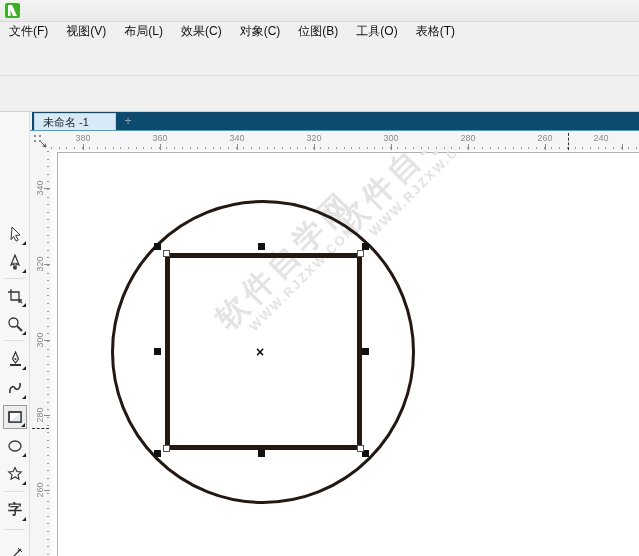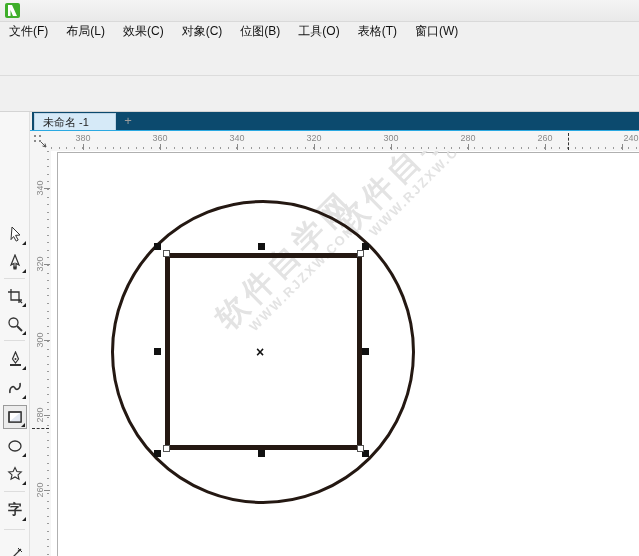--- a/index.html
+++ b/index.html
@@ -92,27 +92,27 @@
 <body>
 
 <div id="app">
 
   <div class="titlebar">
     <div class="applogo"></div>
   </div>
 
   <div class="menubar">
     <span class="menu-item">文件(F)</span>
+    <span class="menu-item">视图(V)</span>
     <span class="menu-item">布局(L)</span>
     <span class="menu-item">效果(C)</span>
     <span class="menu-item">对象(C)</span>
     <span class="menu-item">位图(B)</span>
     <span class="menu-item">工具(O)</span>
     <span class="menu-item">表格(T)</span>
-    <span class="menu-item">窗口(W)</span>
   </div>
 
   <div class="toolbar">
     <div class="tbtn" style="left:6px">
       <svg width="16" height="16" viewBox="0 0 16 16">
           <path d="M3 2h7l3 3v11H3z" fill="#fff" stroke="#6b6b6b"></path>
           <circle cx="13" cy="2.5" r="2" fill="#3fae2a"></circle>
         </svg>
     </div>
     <div class="tbtn" style="left:32px">
@@ -371,21 +371,21 @@
 
   <div class="hruler">
     <div class="hr-dots"></div>
     <span class="hr-label" style="left:32px">380</span>
     <span class="hr-label" style="left:109px">360</span>
     <span class="hr-label" style="left:186px">340</span>
     <span class="hr-label" style="left:263px">320</span>
     <span class="hr-label" style="left:340px">300</span>
     <span class="hr-label" style="left:417px">280</span>
     <span class="hr-label" style="left:494px">260</span>
-    <span class="hr-label" style="left:580px">240</span>
+    <span class="hr-label" style="left:550px">240</span>
     <div class="hr-tick" style="left:32px"></div>
     <div class="hr-tick" style="left:109px"></div>
     <div class="hr-tick" style="left:186px"></div>
     <div class="hr-tick" style="left:263px"></div>
     <div class="hr-tick" style="left:340px"></div>
     <div class="hr-tick" style="left:417px"></div>
     <div class="hr-tick" style="left:494px"></div>
     <div class="hr-tick" style="left:571px"></div>
     <div class="hmark" style="left:517px"></div>
   </div>

